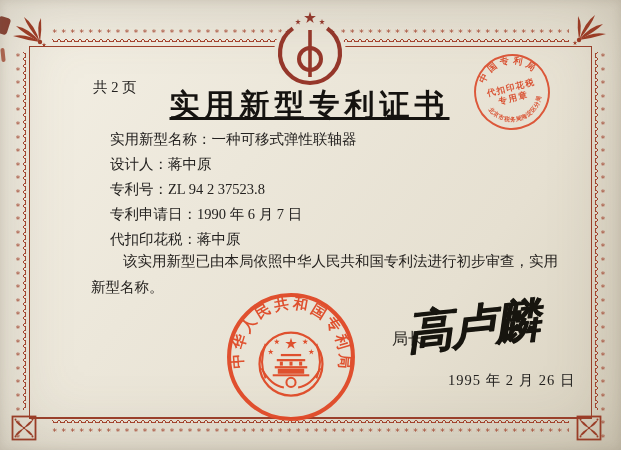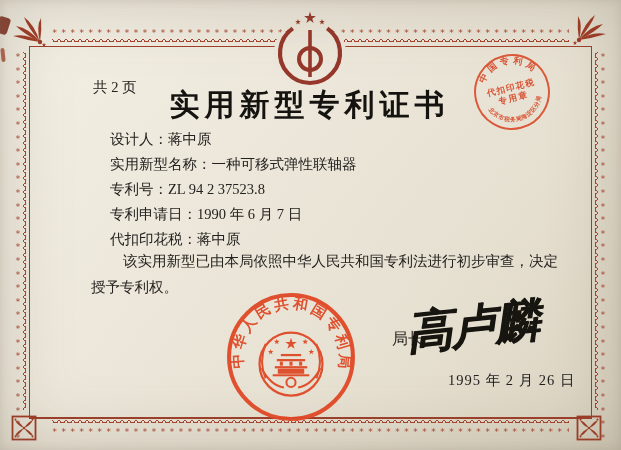--- a/index.html
+++ b/index.html
@@ -33,21 +33,21 @@
   .edge-mark1{position:absolute;left:-3px;top:17px;width:12px;height:17px;
     background:#7e2b1e;border-radius:3px;transform:rotate(18deg);opacity:.9;}
   .edge-mark2{position:absolute;left:1px;top:48px;width:4px;height:14px;
     background:#a7432d;border-radius:2px;transform:rotate(-6deg);opacity:.8;}
   
   .num-line{position:absolute;left:82px;top:52px;font-size:14.5px;color:#242220;}
   .num-line .num{margin:0 16px;letter-spacing:1px;}
   .pages{position:absolute;left:84px;top:78px;font-size:14.5px;color:#242220;margin-left:9px;}
   .title{position:absolute;left:0;right:2px;top:85px;text-align:center;
     font-size:30px;font-weight:bold;letter-spacing:5px;color:#151310;
-    font-family:"DejaVu Serif","Liberation Serif",serif;}
+    font-family:"DejaVu Serif","Liberation Serif",serif;text-decoration:underline;}
   .emblem{position:absolute;left:272px;top:11px;}
   .stamp{position:absolute;left:471px;top:51px;transform:rotate(-14deg);opacity:.95;}
   .fields{position:absolute;left:110px;top:127px;font-size:14.5px;color:#242220;}
   .frow{height:25px;line-height:25px;white-space:nowrap;}
   .para{position:absolute;left:91px;top:249px;width:472px;font-size:14.5px;
     line-height:25.5px;color:#262320;text-indent:2.2em;}
   .seal{position:absolute;left:225px;top:291px;opacity:.96;z-index:3;}
   .director{position:absolute;left:392px;top:329px;font-size:16px;color:#2a2722;}
   .signature{position:absolute;left:406px;top:296px;font-size:46px;font-weight:bold;
     font-style:italic;letter-spacing:-2px;color:#17150f;transform:rotate(-6deg);
@@ -154,28 +154,28 @@
     <text x="50" y="48" text-anchor="middle" fill="#d94c2c" font-size="10.5" font-weight="bold" letter-spacing="1.5">代扣印花税</text>
     <text x="50" y="61" text-anchor="middle" fill="#d94c2c" font-size="10.5" font-weight="bold" letter-spacing="2">专用章</text>
     <text fill="#d94c2c" font-size="7.2" font-weight="bold">
       <textPath href="#stBot" startOffset="50%" text-anchor="middle" textLength="84">北京市税务局海淀区分局</textPath>
     </text>
   </svg>
 
   <div class="title">实用新型专利证书</div>
 
   <div class="fields">
+    <div class="frow"><span>实用新型名称：</span><span>一种可移式弹性联轴器</span></div>
     <div class="frow"><span>设计人：</span><span>蒋中原</span></div>
-    <div class="frow"><span>实用新型名称：</span><span>一种可移式弹性联轴器</span></div>
     <div class="frow"><span>专利号：</span><span>ZL 94 2 37523.8</span></div>
     <div class="frow"><span>专利申请日：</span><span>1990 年 6 月 7 日</span></div>
     <div class="frow"><span>代扣印花税：</span><span>蒋中原</span></div>
   </div>
 
-  <div class="para">该实用新型已由本局依照中华人民共和国专利法进行初步审查，决定授予专利权。</div>
+  <div class="para">该实用新型已由本局依照中华人民共和国专利法进行初步审查，实用新型名称。</div>
 
   <svg class="seal" width="132" height="132" viewBox="0 0 130 130">
     <defs>
         <path id="sealArc" d="M18.6 77.4 A48 48 0 1 1 111.4 77.4"></path>
       </defs>
     <circle cx="65" cy="65" r="61" fill="none" stroke="#e04a28" stroke-width="4"></circle>
     <text fill="#df4b28" font-size="14.5" font-weight="bold">
       <textPath href="#sealArc" startOffset="50%" text-anchor="middle" textLength="172">中华人民共和国专利局</textPath>
     </text>
     <g fill="#df4b28">

